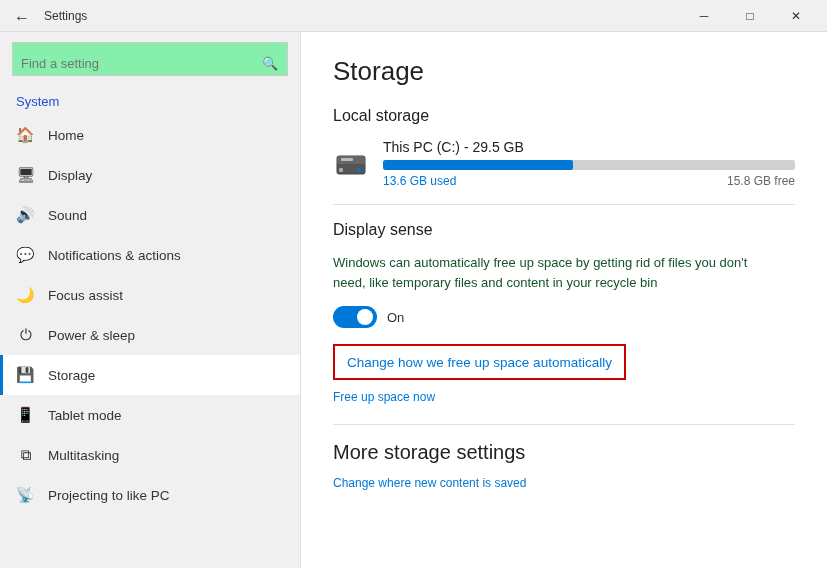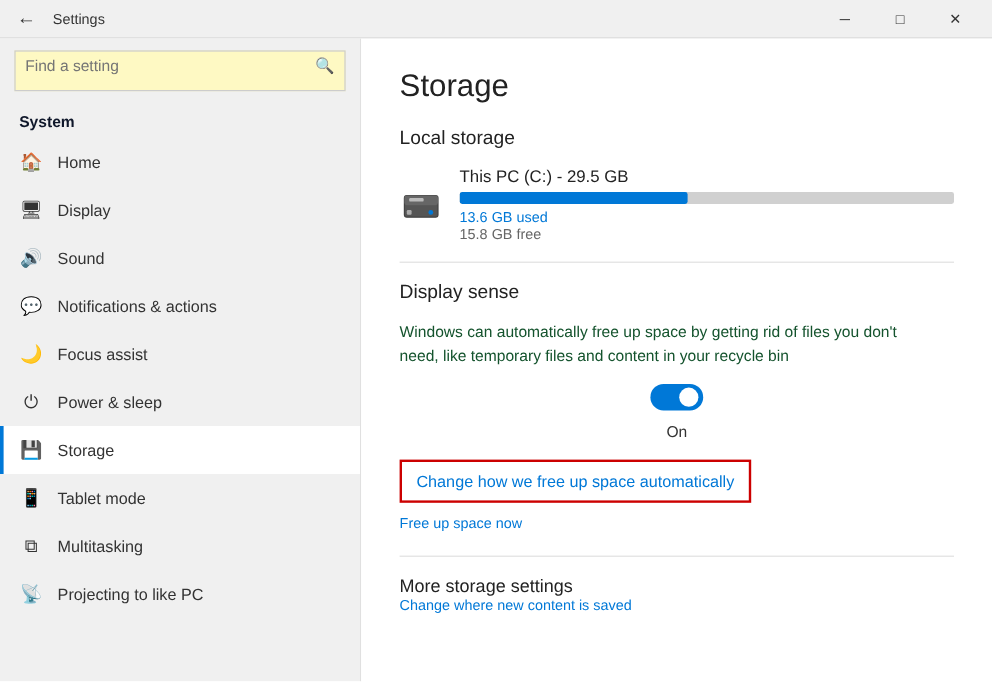--- a/index.html
+++ b/index.html
@@ -70,44 +70,44 @@
       display: flex;
       flex-direction: column;
       flex-shrink: 0;
       overflow-y: auto;
       border-right: 1px solid #e0e0e0;
     }
 
     .search-box {
       margin: 10px 12px;
       display: flex;
-      align-items: flex-start;
+      align-items: flex-end;
       border: 1px solid #ccc;
-      background: #fef9c3;
+      background: #86efac;
       padding: 4px 8px;
       height: 34px;
     }
     .search-input {
       border: none;
       outline: none;
       flex: 1;
       font-size: 13px;
       background: transparent;
       color: #333;
     }
     .search-icon {
       color: #666;
       font-size: 13px;
     }
 
     .section-label {
       padding: 8px 16px 6px;
       font-size: 13px;
-      font-weight: 700;
-      color: #0f172a;
+      font-weight: 400;
+      color: #1d4ed8;
     }
 
     .nav-item {
       display: flex;
       align-items: center;
       padding: 10px 16px;
       cursor: pointer;
       color: #333;
       font-size: 13.5px;
       gap: 12px;
@@ -194,42 +194,40 @@
     }
     .storage-bar-fill {
       height: 100%;
       background: #0078d7;
       border-radius: 2px;
     }
     .storage-labels {
       display: flex;
       justify-content: space-between;
       font-size: 12px;
-      flex-direction: column;
     }
     .storage-used { color: #0078d7; }
     .storage-free { color: #666; }
 
     
     .storage-sense-section {
       margin-top: 10px;
     }
     .description-text {
       font-size: 13px;
       color: #14532d;
       line-height: 1.5;
       margin-bottom: 14px;
       max-width: 420px;
     }
     .toggle-row {
       display: flex;
       align-items: center;
       gap: 10px;
       margin-bottom: 16px;
-      flex-direction: column;
     }
     .toggle-switch {
       width: 44px;
       height: 22px;
       background: #0078d7;
       border-radius: 11px;
       position: relative;
       cursor: pointer;
       flex-shrink: 0;
     }
@@ -272,23 +270,24 @@
       text-decoration: none;
     }
 
     .divider {
       border: none;
       border-top: 1px solid #e0e0e0;
       margin: 16px 0;
     }
 
     .more-settings-heading {
-      font-size: 15px;
+      font-size: 20px;
       font-weight: 400;
       color: #222;
+      margin-bottom: 12px;
     }
   </style>
 </head>
 <body>
 
 <div class="titlebar">
   <div class="titlebar-back">
     <span>←</span>
   </div>
   <span class="titlebar-title">Settings</span>

